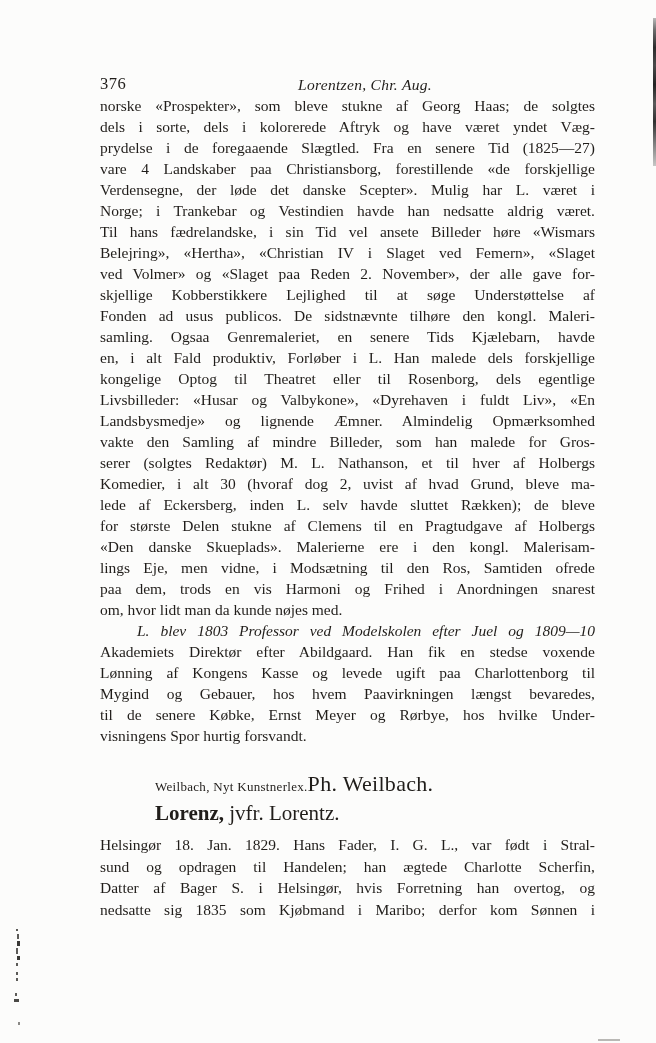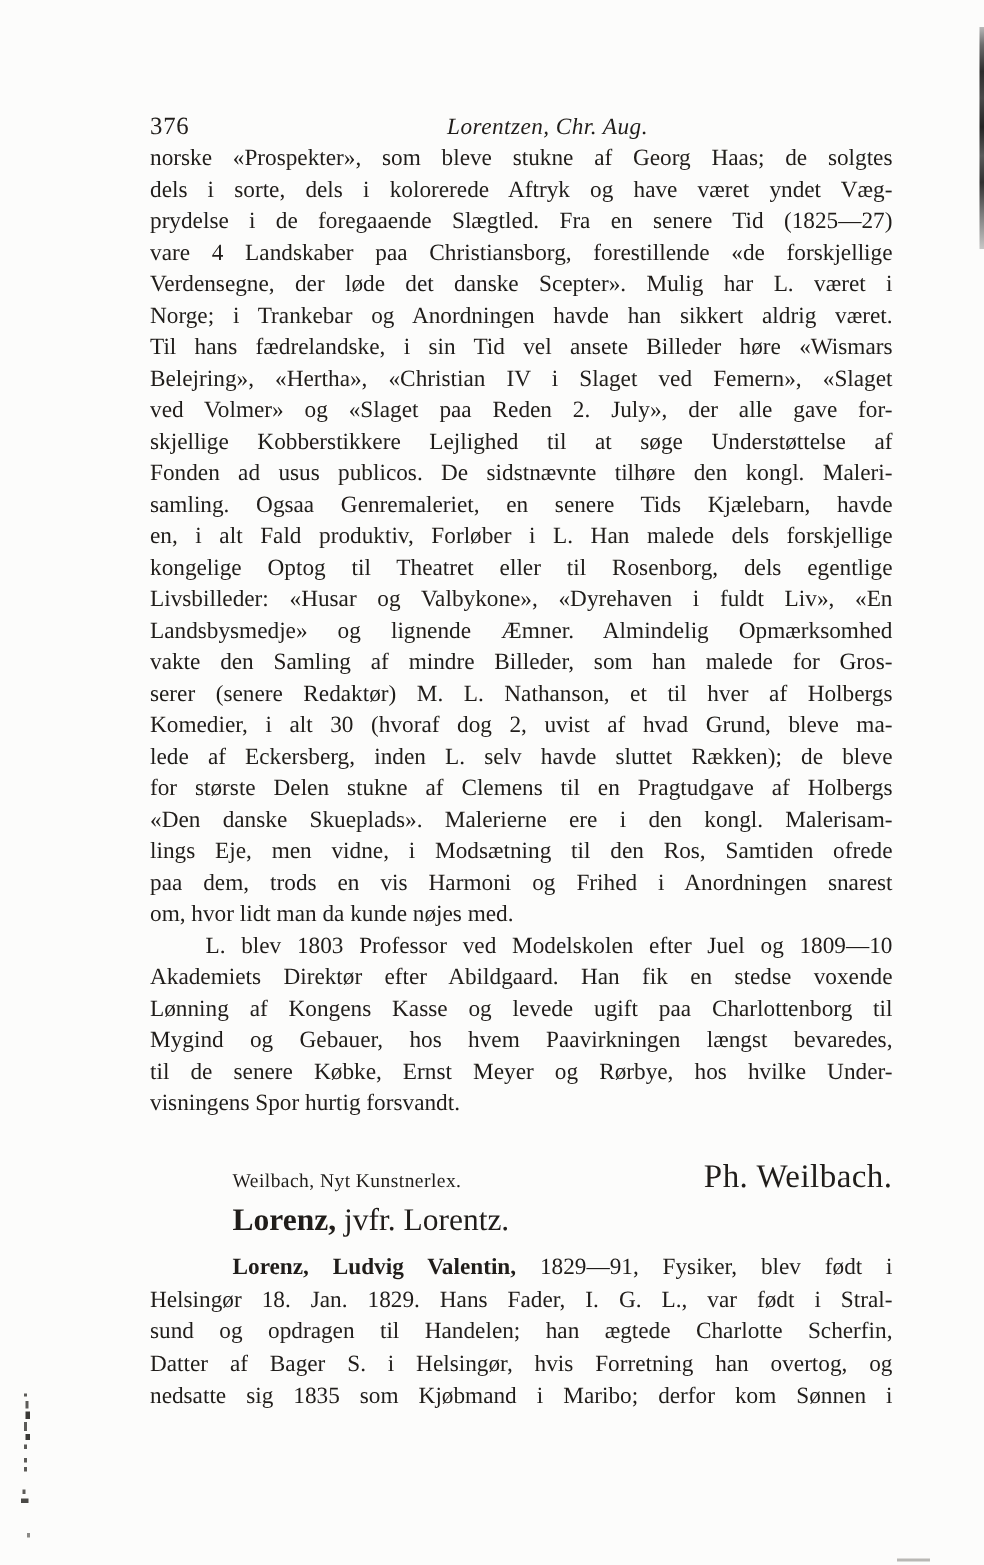--- a/index.html
+++ b/index.html
@@ -28,26 +28,26 @@
     position:absolute;left:100px;top:95px;width:495px;
     font-size:15.5px;line-height:21px;
   }
   .tline{
     text-align:justify;
     -moz-text-align-last:justify;
     text-align-last:justify;
     height:21px;white-space:nowrap;overflow:visible;
   }
   .tline.parend{text-align-last:left;-moz-text-align-last:left;}
-  .tline.indent{text-indent:37px;}
+  .tline.indent{text-indent:37px;font-style:italic;}
   .tline b{font-weight:bold;}
   
   .sourcerow{
     position:absolute;left:100px;top:771px;width:495px;
-    display:flex;justify-content:space-between;align-items:baseline;
+    display:flex;justify-content:flex-start;align-items:baseline;
   }
   .source-note{font-size:13px;padding-left:55px;letter-spacing:.3px;}
   .signature{font-size:22px;letter-spacing:.3px;}
   
   .entry-ref{
     position:absolute;left:100px;top:801px;width:495px;
     font-size:21px;text-indent:55px;
   }
   .entry-block{
     position:absolute;left:100px;top:834px;width:495px;
@@ -71,33 +71,33 @@
 
   <div class="pagenum">376</div>
   <div class="running-title">Lorentzen, Chr. Aug.</div>
 
   <div class="textcol">
       <div class="tline">norske «Prospekter», som bleve stukne af Georg Haas; de solgtes</div>
       <div class="tline">dels i sorte, dels i kolorerede Aftryk og have været yndet Væg-</div>
       <div class="tline">prydelse i de foregaaende Slægtled. Fra en senere Tid (1825—27)</div>
       <div class="tline">vare 4 Landskaber paa Christiansborg, forestillende «de forskjellige</div>
       <div class="tline">Verdensegne, der løde det danske Scepter». Mulig har L. været i</div>
-      <div class="tline">Norge; i Trankebar og Anordningen havde han sikkert aldrig været.</div>
+      <div class="tline">Norge; i Trankebar og Vestindien havde han nedsatte aldrig været.</div>
       <div class="tline">Til hans fædrelandske, i sin Tid vel ansete Billeder høre «Wismars</div>
       <div class="tline">Belejring», «Hertha», «Christian IV i Slaget ved Femern», «Slaget</div>
-      <div class="tline">ved Volmer» og «Slaget paa Reden 2. July», der alle gave for-</div>
+      <div class="tline">ved Volmer» og «Slaget paa Reden 2. November», der alle gave for-</div>
       <div class="tline">skjellige Kobberstikkere Lejlighed til at søge Understøttelse af</div>
       <div class="tline">Fonden ad usus publicos. De sidstnævnte tilhøre den kongl. Maleri-</div>
       <div class="tline">samling. Ogsaa Genremaleriet, en senere Tids Kjælebarn, havde</div>
       <div class="tline">en, i alt Fald produktiv, Forløber i L. Han malede dels forskjellige</div>
       <div class="tline">kongelige Optog til Theatret eller til Rosenborg, dels egentlige</div>
       <div class="tline">Livsbilleder: «Husar og Valbykone», «Dyrehaven i fuldt Liv», «En</div>
       <div class="tline">Landsbysmedje» og lignende Æmner. Almindelig Opmærksomhed</div>
       <div class="tline">vakte den Samling af mindre Billeder, som han malede for Gros-</div>
-      <div class="tline">serer (senere Redaktør) M. L. Nathanson, et til hver af Holbergs</div>
+      <div class="tline">serer (solgtes Redaktør) M. L. Nathanson, et til hver af Holbergs</div>
       <div class="tline">Komedier, i alt 30 (hvoraf dog 2, uvist af hvad Grund, bleve ma-</div>
       <div class="tline">lede af Eckersberg, inden L. selv havde sluttet Rækken); de bleve</div>
       <div class="tline">for største Delen stukne af Clemens til en Pragtudgave af Holbergs</div>
       <div class="tline">«Den danske Skueplads». Malerierne ere i den kongl. Malerisam-</div>
       <div class="tline">lings Eje, men vidne, i Modsætning til den Ros, Samtiden ofrede</div>
       <div class="tline">paa dem, trods en vis Harmoni og Frihed i Anordningen snarest</div>
       <div class="tline parend">om, hvor lidt man da kunde nøjes med.</div>
       <div class="tline indent">L. blev 1803 Professor ved Modelskolen efter Juel og 1809—10</div>
       <div class="tline">Akademiets Direktør efter Abildgaard. Han fik en stedse voxende</div>
       <div class="tline">Lønning af Kongens Kasse og levede ugift paa Charlottenborg til</div>
@@ -107,21 +107,20 @@
     </div>
 
   <div class="sourcerow">
     <span class="source-note">Weilbach, Nyt Kunstnerlex.</span>
     <span class="signature">Ph. Weilbach.</span>
   </div>
 
   <div class="entry-ref"><b>Lorenz,</b><span> jvfr. Lorentz.</span></div>
 
   <div class="entry-block">
-      <div class="tline indent"><b>Lorenz, Ludvig Valentin,</b> 1829—91, Fysiker, blev født i</div>
       <div class="tline">Helsingør 18. Jan. 1829. Hans Fader, I. G. L., var født i Stral-</div>
       <div class="tline">sund og opdragen til Handelen; han ægtede Charlotte Scherfin,</div>
       <div class="tline">Datter af Bager S. i Helsingør, hvis Forretning han overtog, og</div>
       <div class="tline">nedsatte sig 1835 som Kjøbmand i Maribo; derfor kom Sønnen i</div>
     </div>
 
   <div class="scanband"></div>
   <div class="mark" style="left:16px;top:929px;width:2px;height:2px;"></div>
   <div class="mark" style="left:17px;top:934px;width:2px;height:5px;"></div>
   <div class="mark" style="left:17px;top:941px;width:3px;height:5px;background:#3a3936;"></div>

